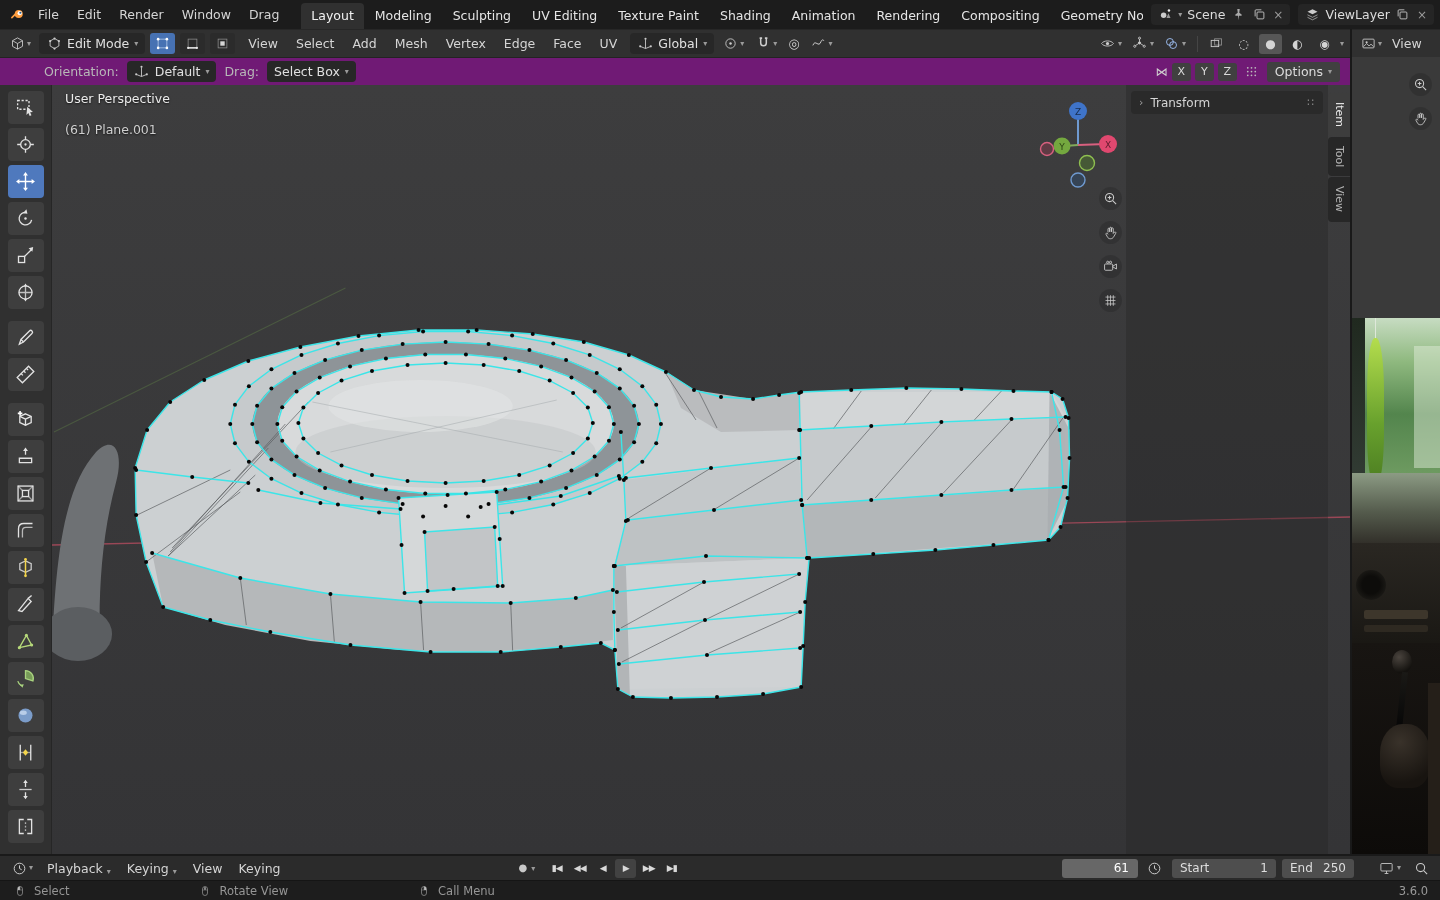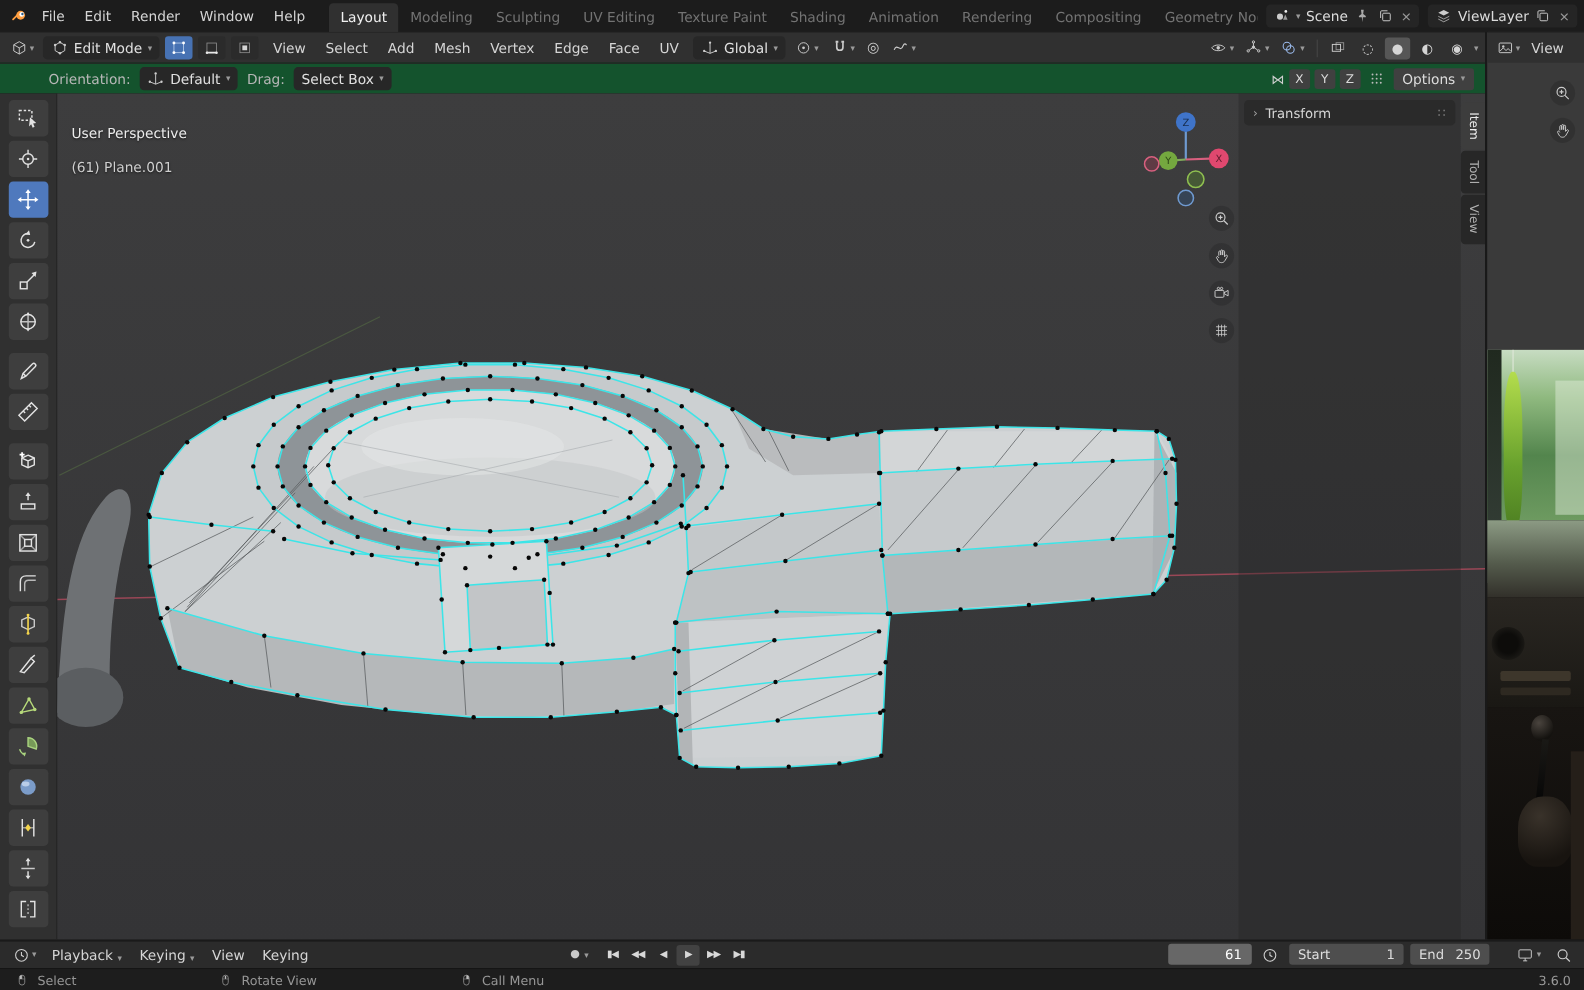--- a/index.html
+++ b/index.html
@@ -6,34 +6,34 @@
   html,body{width:1440px;height:900px;overflow:hidden}
   body{font-family:"DejaVu Sans","Liberation Sans",sans-serif;font-size:12.5px;color:#d8d8d8;background:#111}
   .app{width:1440px;height:900px;display:flex;flex-direction:column}
 
   
   .topbar{height:29px;background:#1c1c1c;display:flex;align-items:center;padding:0 6px;gap:2px;flex:none}
   .logo{width:22px;height:22px;display:flex;align-items:center;justify-content:center}
   .logo svg{width:18px;height:18px}
   .menu{padding:3px 8px;border-radius:3px;color:#d5d5d5;white-space:nowrap;cursor:default}
   .wtabs{display:flex;align-items:flex-end;height:29px;margin-left:12px;gap:1px;flex:1;min-width:0;overflow:hidden;white-space:nowrap}
-  .wtab{padding:5px 10px 6px;border-radius:4px 4px 0 0;color:#737373;white-space:nowrap}
+  .wtab{padding:5px 10px 6px;border-radius:4px 4px 0 0;color:#e5e5e5;white-space:nowrap}
   .wtab.active{background:#303030;color:#f1f1f1}
   .idwidget{display:flex;align-items:center;gap:5px;background:#252525;border-radius:4px;height:21px;padding:0 6px;margin-left:6px;flex:none}
   .idwidget .txt{color:#dcdcdc}
   .ic{display:inline-flex;width:16px;height:16px;align-items:center;justify-content:center}
   .ic svg{width:15px;height:15px}
   .chev{font-size:8px;color:#9a9a9a;line-height:1}
   .xclose{color:#9a9a9a;font-size:12px;padding:0 1px}
 
   
   .mainrow{flex:1;display:flex;min-height:0}
   .leftpane{flex:1;display:flex;flex-direction:column;min-width:0}
   .row2{height:28px;background:#303030;border-top:1px solid #272727;display:flex;align-items:center;padding:0 6px;gap:5px;flex:none}
-  .row3{height:28px;background:#14532d;border-top:1px solid #232323;display:flex;align-items:center;padding:0 10px 0 44px;gap:8px;flex:none;color:#c0c0c0}
+  .row3{height:28px;background:#701a75;border-top:1px solid #232323;display:flex;align-items:center;padding:0 10px 0 44px;gap:8px;flex:none;color:#c0c0c0}
   .dd{display:flex;align-items:center;gap:5px;background:#272727;border-radius:4px;height:21px;padding:0 7px;color:#e0e0e0;white-space:nowrap}
   .icbtn{display:flex;align-items:center;gap:2px;padding:2px 3px;border-radius:3px}
   .seltile{width:25px;height:21px;border-radius:3px;background:#2b2b2b;display:flex;align-items:center;justify-content:center}
   .seltile.active{background:#4772b3}
   .menus{display:flex;gap:2px}
   .rcluster{margin-left:auto;display:flex;align-items:center;gap:4px}
   .uic{font-size:13px;color:#cfcfcf;line-height:1}
   .shtile{width:23px;height:20px;border-radius:3px;display:flex;align-items:center;justify-content:center;font-size:12px;color:#d5d5d5}
   .shtile.active{background:#565656}
   .vsep{width:1px;height:16px;background:#454545;margin:0 4px}
@@ -43,21 +43,21 @@
 
   
   .vparea{flex:1;display:flex;min-height:0;position:relative}
   .lefttoolbar{width:52px;background:#303030;border-right:1px solid #262626;display:flex;flex-direction:column;align-items:center;padding-top:6px;gap:4px;flex:none;overflow:hidden}
   .tool{width:36px;height:33px;border-radius:4px;background:#3e3e3e;display:flex;align-items:center;justify-content:center;flex:none}
   .tool svg{width:21px;height:21px}
   .tool.active{background:#4f79bd}
   .tool.gap{margin-top:8px}
   .viewport{flex:1;position:relative;background:linear-gradient(180deg,#3d3d3e,#343436);overflow:hidden}
   .viewport svg.mesh{position:absolute;inset:0;width:100%;height:100%}
-  .ovl{position:absolute;left:13px;top:28px;text-shadow:0 1px 2px rgba(0,0,0,.65);pointer-events:none}
+  .ovl{position:absolute;left:13px;top:6px;text-shadow:0 1px 2px rgba(0,0,0,.65);pointer-events:none}
   .ovl .t1{color:#ececec}
   .ovl .t2{color:#cfcfcf;margin-top:16px}
   .stats{margin-top:16px;display:grid;grid-template-columns:60px auto;row-gap:4px;font-size:12px;color:#d2d2d2}
   .sidebar{position:absolute;top:0;bottom:0;right:22px;width:202px;background:rgba(38,38,38,.38)}
   .npanel{position:absolute;top:6px;left:5px;right:5px;height:23px;background:rgba(41,41,41,.94);border-radius:4px;display:flex;align-items:center;gap:7px;padding:0 8px;font-size:12px;color:#d5d5d5}
   .npanel .arr{color:#9f9f9f;font-size:11px}
   .npanel .grip{margin-left:auto;color:#8a8a8a;font-size:11px;letter-spacing:1px}
   .vtabs{position:absolute;top:8px;right:0;width:22px;display:flex;flex-direction:column;gap:1px}
   .vtab{writing-mode:vertical-rl;padding:9px 4px;font-size:11px;background:#272727;color:#b2b2b2;border-radius:4px 0 0 4px;text-align:center}
   .vtab.active{background:#3d3d3d;color:#ececec}
@@ -90,21 +90,21 @@
   .ph-seat{right:0;top:365px;width:12px;height:171px;background:#251f19}
 
   
   .timeline{height:26px;background:#2b2b2b;border-top:2px solid #1a1a1a;display:flex;align-items:center;gap:6px;padding:0 8px;flex:none}
   .tbtn{display:flex;align-items:flex-end;gap:4px;padding:2px 5px;border-radius:3px;color:#d5d5d5;white-space:nowrap}
   .transport{display:flex;gap:2px;align-items:center}
   .tpb{min-width:21px;height:19px;border-radius:3px;display:flex;align-items:center;justify-content:center;font-size:9px;letter-spacing:-1px;color:#d8d8d8;background:transparent}
   .tpb.play{background:#424242}
   .framefield{width:76px;height:19px;border-radius:3px;background:#676767;color:#fff;display:flex;align-items:center;justify-content:flex-end;padding:0 9px;font-size:12px}
   .kv{height:19px;border-radius:3px;background:#4e4e4e;display:flex;align-items:center;justify-content:space-between;padding:0 8px;gap:10px;color:#dedede;font-size:12px}
-  .tl-right{margin-left:auto;display:flex;align-items:flex-start;gap:6px}
+  .tl-right{margin-left:auto;display:flex;align-items:center;gap:6px}
   .statusbar{height:20px;background:#1d1d1d;border-top:1px solid #151515;display:flex;align-items:center;padding:0 12px;font-size:11.5px;color:#969696;flex:none}
   .sbitem{display:flex;align-items:center;gap:6px;margin-right:128px}
   .sbitem .ic svg{width:12px;height:14px}
   .version{margin-left:auto;color:#9a9a9a}
 </style>
 </head>
 <body>
 
 <div class="app">
 
@@ -117,21 +117,21 @@
             <circle cx="15.6" cy="9.8" r="3.4" fill="#ffffff"></circle>
             <circle cx="16.6" cy="9.2" r="1.7" fill="#2a5c8a"></circle>
           </svg>
         </span>
       </span>
     <nav class="menus" id="topbar-menus">
         <span class="menu">File</span>
         <span class="menu">Edit</span>
         <span class="menu">Render</span>
         <span class="menu">Window</span>
-        <span class="menu">Help</span>
+        <span class="menu">Drag</span>
       </nav>
     <div class="wtabs" id="workspace-tabs">
         <span class="wtab active">Layout</span>
         <span class="wtab">Modeling</span>
         <span class="wtab">Sculpting</span>
         <span class="wtab">UV Editing</span>
         <span class="wtab">Texture Paint</span>
         <span class="wtab">Shading</span>
         <span class="wtab">Animation</span>
         <span class="wtab">Rendering</span>

